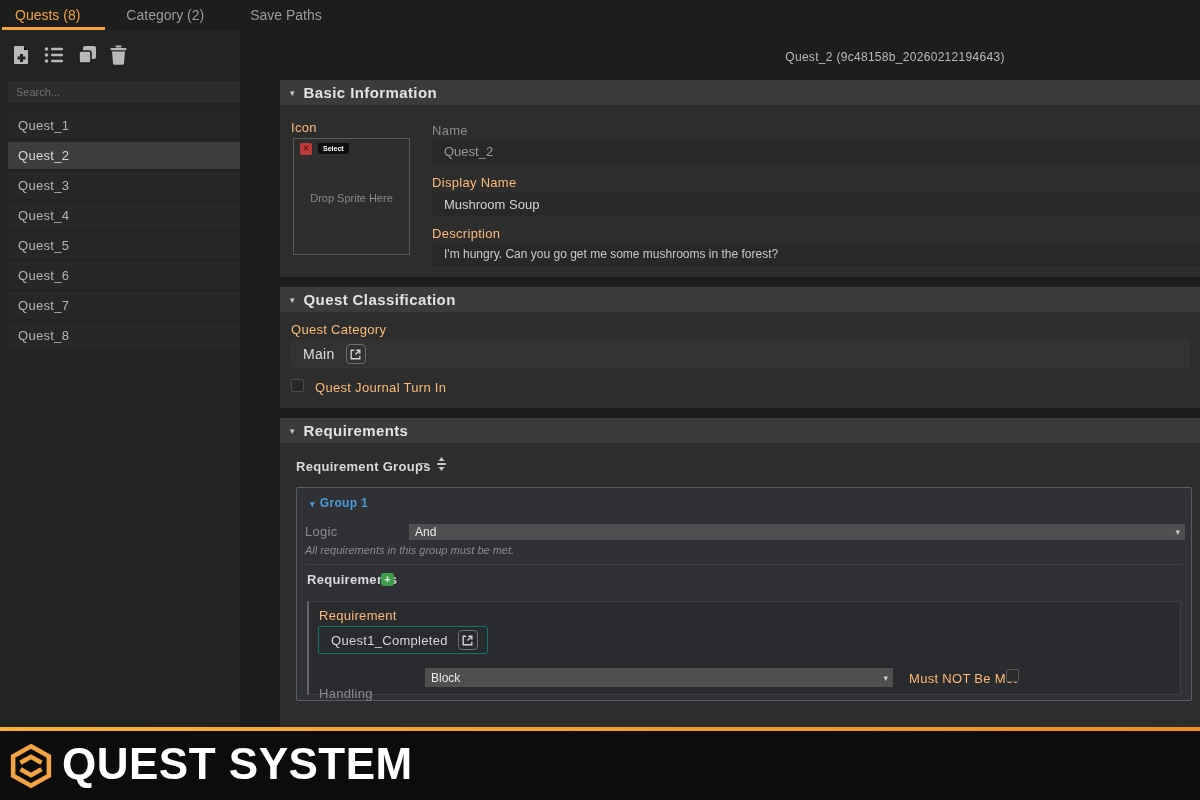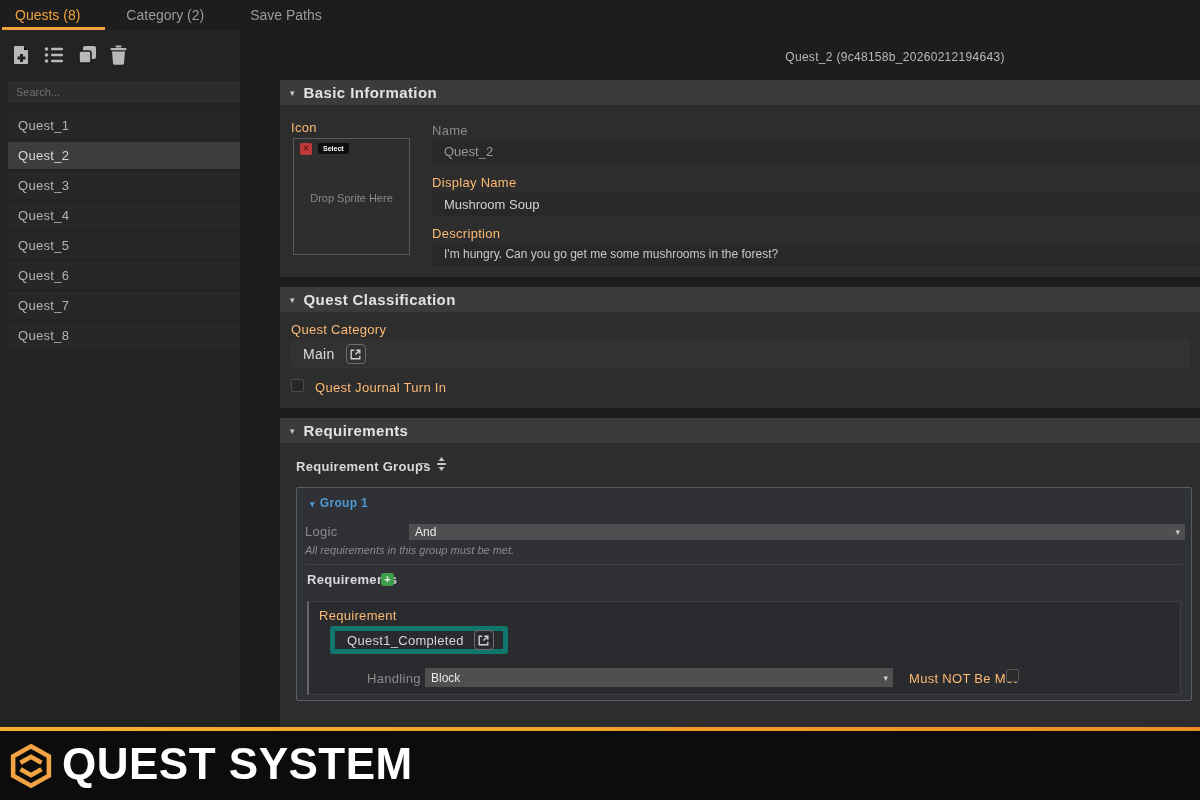--- a/index.html
+++ b/index.html
@@ -57,21 +57,21 @@
   .mini-icon { position:absolute; color:#c9c9c9; }
   .group-box { position:absolute; left:16px; top:44px; width:896px; height:214px; border:1px solid #565d67; background:#2f3136; border-radius:2px; }
   .group-title { position:absolute; left:13px; top:8px; font-size:12px; font-weight:700; color:#4f9ad5; letter-spacing:.3px; }
   .group-title .g-arrow { font-size:9px; margin-right:5px; }
   .dd { position:absolute; background:#4f4f4f; color:#e8e8e8; font-size:12px; display:flex; align-items:center; padding-left:6px; }
   .dd .dd-arrow { position:absolute; right:5px; font-size:9px; color:#cccccc; }
   .hint { position:absolute; font-style:italic; font-size:11px; color:#8a8a8a; }
   .divider { position:absolute; height:1px; background:#3c4046; }
   .plus-btn { position:absolute; width:13px; height:13px; background:#3e9e4b; border-radius:3px; color:#e9f5ea; font-size:11px; line-height:12px; text-align:center; font-weight:700; }
   .inner-box { position:absolute; left:10px; top:113px; right:10px; height:94px; background:#2a2b2f; border:1px solid #3e4147; border-left:2px solid #63666c; }
-  .req-field { position:absolute; left:9px; top:24px; height:28px; display:flex; align-items:center; border:5px solid #0f766e; border-radius:3px; background:#292a2e; padding:0 9px 0 12px;margin-left:12px; }
+  .req-field { position:absolute; left:9px; top:24px; height:28px; display:flex; align-items:center; border:1px solid #0f766e; border-radius:3px; background:#292a2e; padding:0 9px 0 12px; }
   .req-field .obj-name { margin:0 10px 0 0; font-size:13px; color:#d5d5d5; }
 
   
   .footer-line { position:absolute; left:0; top:727px; width:1200px; height:4px; background:linear-gradient(90deg,#f8b133,#ef8e1f); }
   .footer { position:absolute; left:0; top:731px; width:1200px; height:69px; background:#0c0c0c; }
   .brand { position:absolute; left:62px; top:8px; font-size:44px; font-weight:800; color:#ffffff; letter-spacing:.5px; }
   .logo { position:absolute; left:9px; top:12px; }
 </style>
 </head>
 <body>
@@ -224,21 +224,21 @@
           <span class="ext-btn">
             <svg width="11" height="11" viewBox="0 0 11 11">
                 <g stroke="#cfcfcf" stroke-width="1.4" fill="none">
                   <path d="M4.2 1.2 H1.2 V9.8 H9.8 V6.8"></path>
                   <path d="M6.3 1.2 H9.8 V4.7"></path>
                   <path d="M9.6 1.4 L5.4 5.6"></path>
                 </g>
               </svg>
           </span>
         </div>
-        <span class="field-label dim" style="left:10px; top:69px;margin-left:48px;">Handling</span>
+        <span class="field-label dim" style="left:10px; top:84px;">Handling</span>
         <div class="dd" style="left:116px; top:66px; width:468px; height:19px;">
           <span>Block</span>
           <span class="dd-arrow">▾</span>
         </div>
         <span class="field-label" style="left:600px; top:69px;">Must NOT Be Met</span>
         <span class="checkbox" style="left:697px; top:67px; background:#2b2b2b; border-color:#565656;"></span>
       </div>
     </div>
   </div>
 </div>

